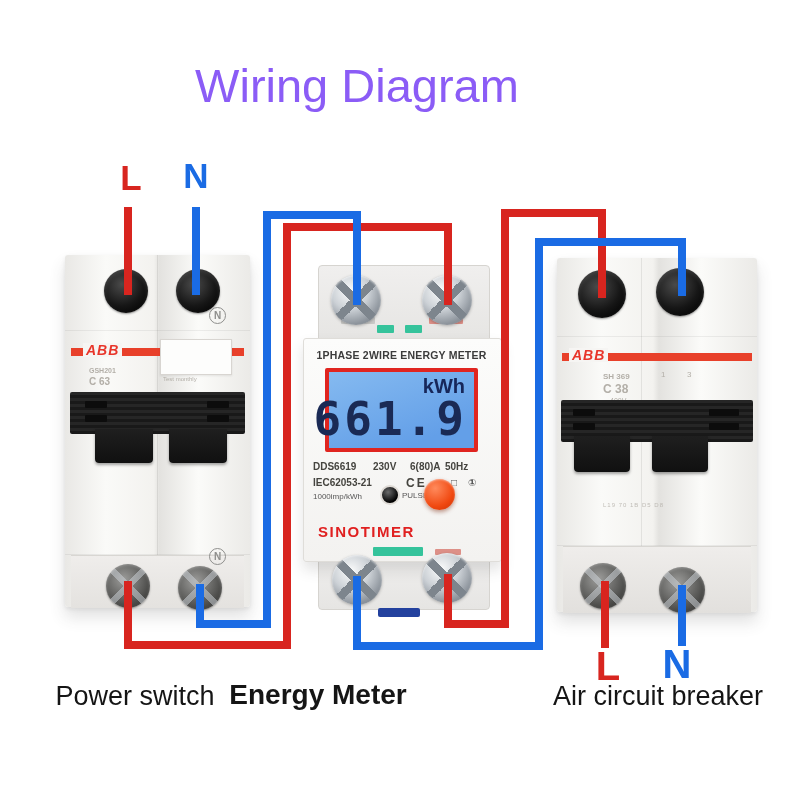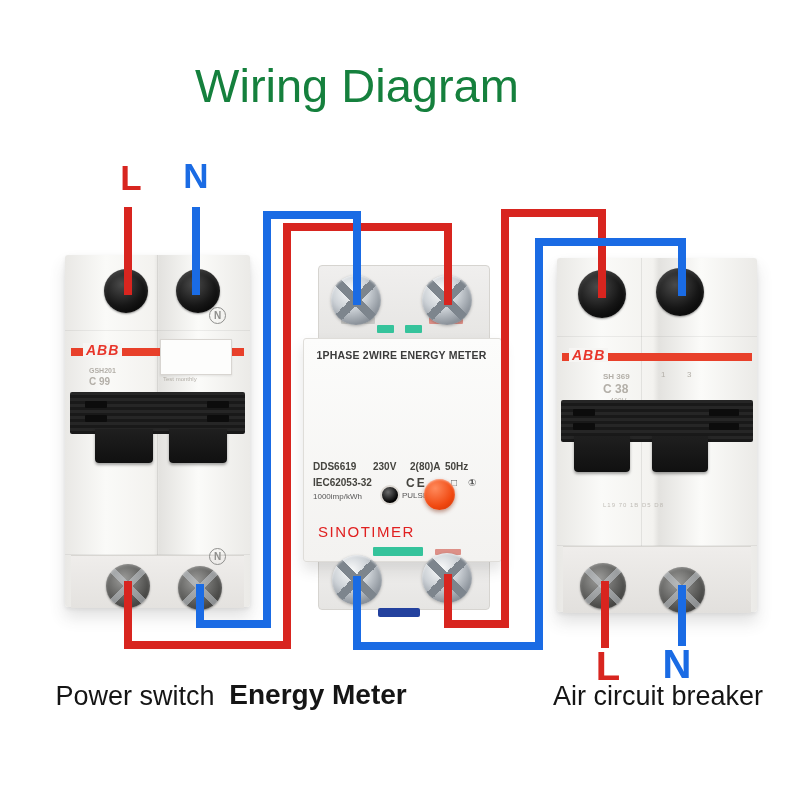--- a/index.html
+++ b/index.html
@@ -52,36 +52,36 @@
   .grayst{position:absolute;background:#c9c9c7;border-radius:1px;z-index:3;}
   
   .meter-face{position:absolute;background:linear-gradient(180deg,#fcfcfb,#f3f2f0);
               border:1px solid #dfddd9;border-radius:3px;z-index:3;}
   .lcd{position:absolute;border:4px solid #e02520;border-radius:2px;
        background:linear-gradient(160deg,#85baf0 0%,#639fe8 80%);z-index:4;}
   .lcd-unit{position:absolute;top:3px;right:9px;color:#17275a;font-weight:bold;font-size:20px;}
   .lcd-digits{position:absolute;bottom:2px;right:7px;color:#1a2a55;font-weight:bold;
               font-family:"DejaVu Sans Mono",monospace;font-size:46px;letter-spacing:3px;}
   .spec{position:absolute;color:#45443f;font-weight:bold;font-size:10px;white-space:nowrap;z-index:4;}
-  .brand-red{position:absolute;color:#e02020;font-weight:normal;z-index:4;}
+  .brand-red{position:absolute;color:#e02020;font-weight:bold;z-index:4;}
   .led{position:absolute;width:16px;height:16px;border-radius:50%;z-index:4;
        background:radial-gradient(circle at 38% 32%, #6a6a6a, #000 70%);border:2px solid #dedad5;}
   .pushbtn{position:absolute;width:31px;height:31px;border-radius:50%;z-index:4;
        background:radial-gradient(circle at 36% 30%, #ff8a5c, #f04810 62%, #cf3505 95%);
        box-shadow:0 2px 4px rgba(120,30,0,.45), inset 0 1px 2px rgba(255,255,255,.45);}
   .clip{position:absolute;background:#23419e;border-radius:2px;z-index:3;}
   .caption{position:absolute;color:#151515;text-align:center;z-index:5;}
   .tinybox{border:1px solid #b5b0a8;padding:0 2px;border-radius:1px;}
 </style>
 </head>
 <body>
 
 <div id="stage">
 
-  <div class="abs caption" style="left:57px;top:58px;width:600px;font-size:47px;color:#15803d;">Wiring Diagram</div>
+  <div class="abs caption" style="left:57px;top:58px;width:600px;font-size:47px;color:#8b5cf6;">Wiring Diagram</div>
 
   <div class="wlabel live" style="left:109px;top:158px;width:44px;font-size:35px;">L</div>
   <div class="wlabel neutral" style="left:174px;top:156px;width:44px;font-size:35px;">N</div>
 
   <div class="wire live" style="left:124px;top:207px;width:8px;height:88px;"></div>
   <div class="wire live" style="left:124px;top:581px;width:8px;height:68px;"></div>
   <div class="wire live" style="left:124px;top:641px;width:167px;height:8px;"></div>
   <div class="wire live" style="left:283px;top:223px;width:8px;height:426px;"></div>
   <div class="wire live" style="left:283px;top:223px;width:169px;height:8px;"></div>
   <div class="wire live" style="left:444px;top:223px;width:8px;height:82px;"></div>
@@ -115,21 +115,21 @@
     <div class="term term-dark" style="left:111px;top:14px;width:44px;height:44px;"></div>
     <div class="circleN" style="left:144px;top:52px;">N</div>
 
     <div class="abb-stripe" style="left:6px;right:6px;top:93px;"></div>
     <div class="abb-text" style="left:18px;top:88px;font-size:14px;">ABB</div>
 
     <div class="abs" style="left:95px;top:84px;width:70px;height:34px;background:#fdfdfc;border:1px solid #d8d5d1;box-shadow:0 1px 2px rgba(0,0,0,.08);z-index:2;"></div>
     <div class="abs faint" style="left:98px;top:121px;font-size:6px;z-index:2;">Test monthly</div>
 
     <div class="abs faint" style="left:24px;top:112px;font-size:7px;font-weight:bold;z-index:2;">GSH201</div>
-    <div class="abs faint" style="left:24px;top:121px;font-size:10px;font-weight:bold;z-index:2;">C 99</div>
+    <div class="abs faint" style="left:24px;top:121px;font-size:10px;font-weight:bold;z-index:2;">C 63</div>
 
     <div class="rail" style="left:5px;right:5px;top:137px;height:42px;"></div>
     <div class="slot" style="left:20px;top:146px;width:22px;height:7px;"></div>
     <div class="slot" style="left:20px;top:160px;width:22px;height:7px;"></div>
     <div class="slot" style="left:142px;top:146px;width:22px;height:7px;"></div>
     <div class="slot" style="left:142px;top:160px;width:22px;height:7px;"></div>
     <div class="handle" style="left:30px;top:174px;width:58px;height:34px;"></div>
     <div class="handle" style="left:104px;top:174px;width:58px;height:34px;"></div>
 
     <div class="abs" style="left:6px;right:6px;top:300px;height:52px;background:linear-gradient(180deg,#efedeb,#e4e2df);border-top:1px solid #d8d6d2;z-index:1;"></div>
@@ -144,26 +144,30 @@
     <div class="grayst" style="left:38px;top:52px;width:34px;height:7px;"></div>
     <div class="pink" style="left:126px;top:52px;width:34px;height:7px;"></div>
     <div class="teal" style="left:74px;top:60px;width:17px;height:8px;"></div>
     <div class="teal" style="left:102px;top:60px;width:17px;height:8px;"></div>
     <div class="term term-silver" style="left:28px;top:10px;width:50px;height:50px;"></div>
     <div class="term term-silver" style="left:119px;top:10px;width:50px;height:50px;"></div>
 
     <div class="meter-face" style="left:0;top:73px;width:197px;height:222px;box-shadow:0 8px 14px rgba(70,70,70,.15);"></div>
     <div class="abs" style="left:0;top:84px;width:197px;text-align:center;font-size:10.5px;font-weight:bold;color:#3b3b3b;letter-spacing:.2px;z-index:4;">1PHASE 2WIRE ENERGY METER</div>
 
+    <div class="lcd" style="left:22px;top:103px;width:145px;height:76px;">
+      <div class="lcd-unit">kWh</div>
+      <div class="lcd-digits">661.9</div>
+    </div>
 
     <div class="spec" style="left:10px;top:196px;">DDS6619</div>
     <div class="spec" style="left:70px;top:196px;">230V</div>
-    <div class="spec" style="left:107px;top:196px;">2(80)A</div>
+    <div class="spec" style="left:107px;top:196px;">6(80)A</div>
     <div class="spec" style="left:142px;top:196px;">50Hz</div>
-    <div class="spec" style="left:10px;top:212px;">IEC62053-32</div>
+    <div class="spec" style="left:10px;top:212px;">IEC62053-21</div>
     <div class="spec" style="left:103px;top:211px;font-size:12px;letter-spacing:2px;">CE</div>
     <div class="spec" style="left:134px;top:212px;font-size:10px;color:#555;">↓</div>
     <div class="spec" style="left:148px;top:212px;font-size:10px;color:#555;">□</div>
     <div class="spec" style="left:165px;top:212px;font-size:10px;color:#555;">①</div>
 
     <div class="abs" style="left:10px;top:227px;font-size:8px;color:#565656;z-index:4;">1000imp/kWh</div>
     <div class="led" style="left:77px;top:220px;"></div>
     <div class="abs" style="left:99px;top:226px;font-size:8px;color:#565656;z-index:4;">PULSE</div>
     <div class="pushbtn" style="left:121px;top:214px;"></div>
 

